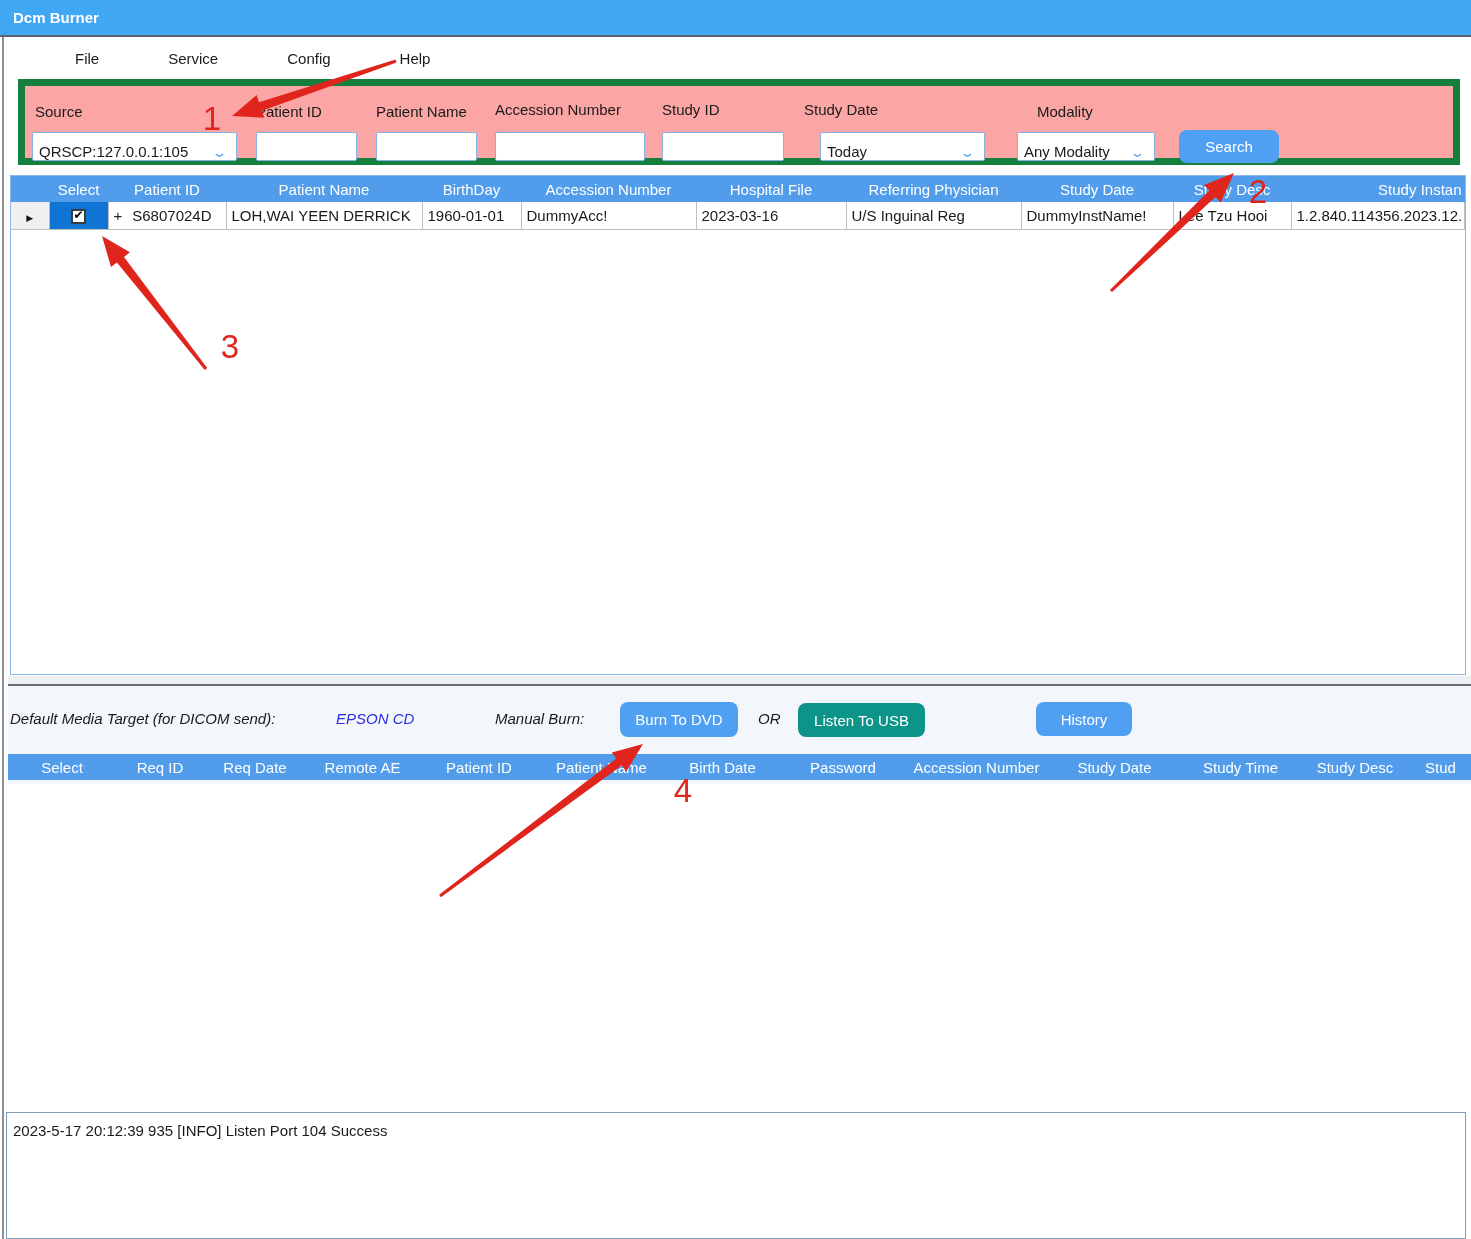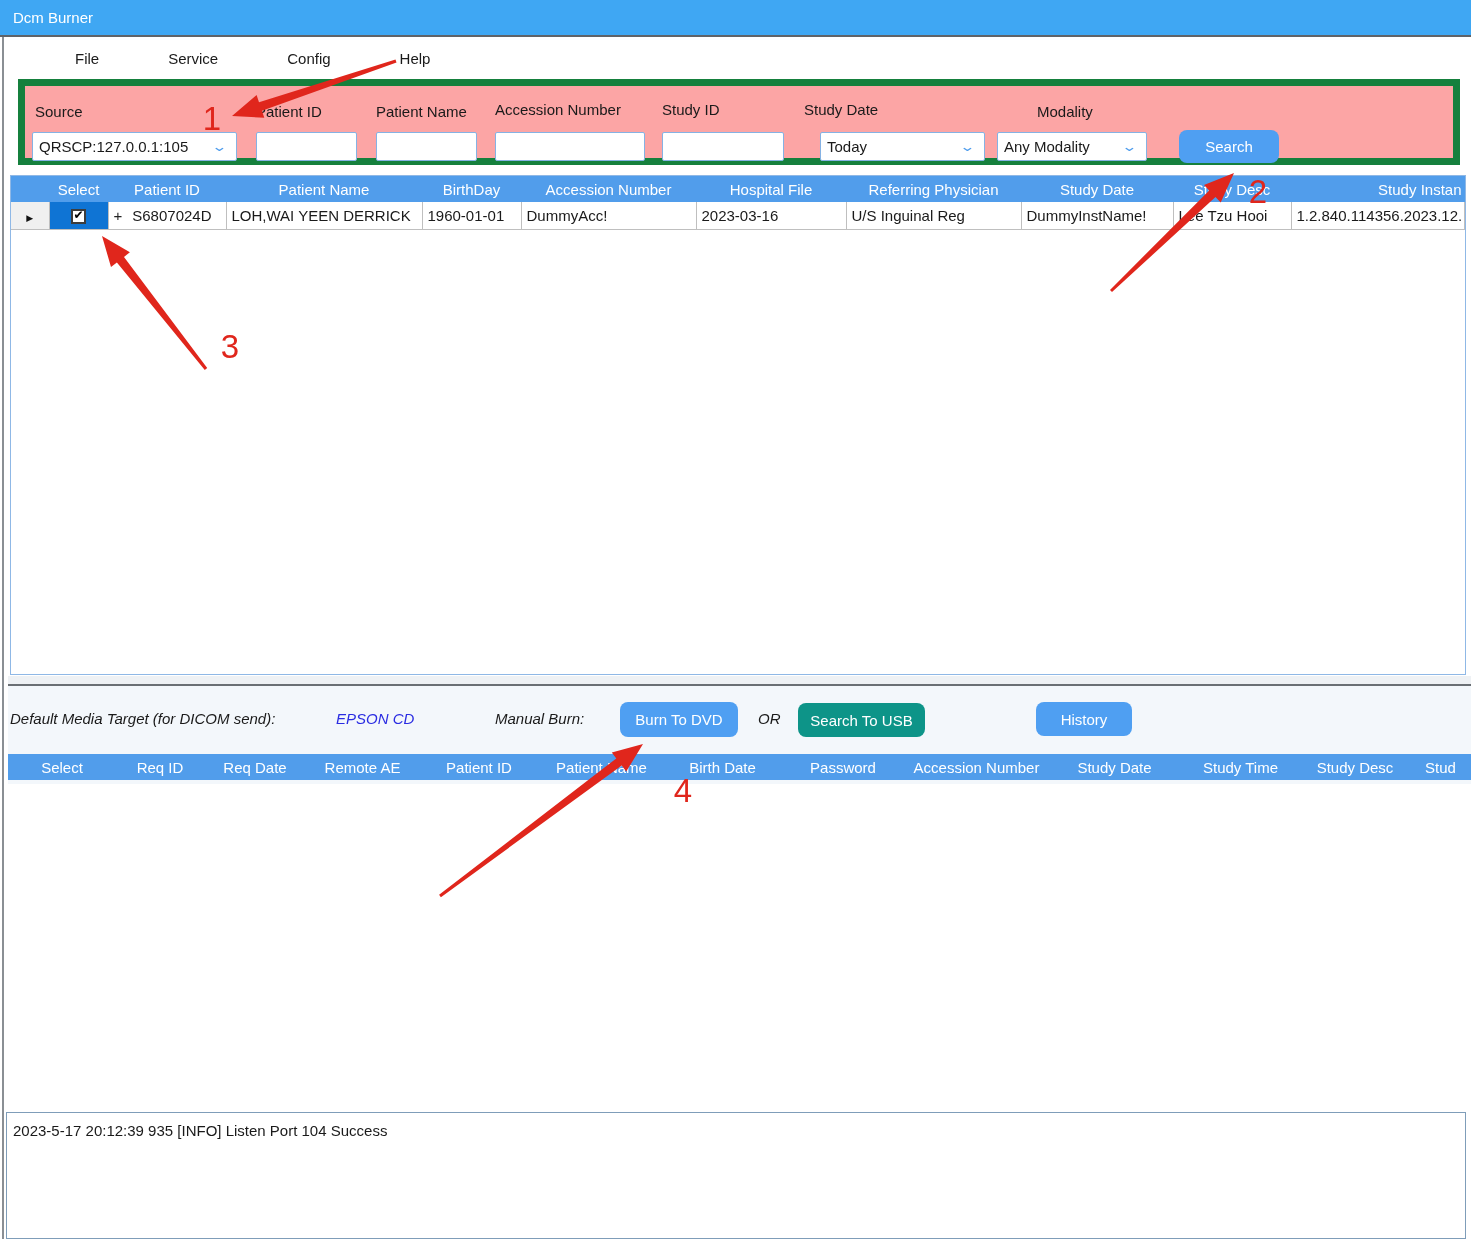--- a/index.html
+++ b/index.html
@@ -7,21 +7,21 @@
   html,body { width:1471px; height:1239px; }
   body {
     position: relative; overflow: hidden; background: #fff;
     font-family: "Liberation Sans", "DejaVu Sans", sans-serif;
     font-size: 15px; color: #1a1a1a;
   }
 
   
   .titlebar {
     position:absolute; left:0; top:0; width:1471px; height:35px;
-    background: var(--titlebar); color:#fff; line-height:35px; padding-left:13px;
+    background: var(--titlebar); color:#fff; line-height:35px; padding-left:13px;font-weight:bold;
   }
 
   
   .frame-top { position:absolute; left:0; top:35px; width:1471px; height:2px; background:#5f6368; }
   .frame-left { position:absolute; left:2px; top:37px; width:2px; height:1202px; background:#8a8f94; }
 
   
   .menubar {
     position:absolute; left:8px; top:40px; width:1460px; height:36px;
     display:flex; gap:24px; padding-left:22px; align-items:center; background:#fff;
@@ -33,21 +33,21 @@
     position:absolute; left:18px; top:79px; width:1442px; height:86px;
     background:#fca5a5; border:7px solid #15803d;
   }
   .flabel { position:absolute; top:17px; white-space:nowrap; }
   .tinput {
     position:absolute; top:46px; height:29px; border:1px solid #85b2e4;
     border-radius:2px; background:#fff; font:inherit; padding:0 6px; outline:none;
   }
   .tselect {
     position:absolute; top:46px; height:29px; border:1px solid #85b2e4;
-    border-radius:2px; background:#fff; display:flex; align-items:center;
+    border-radius:2px; background:#fff; display:flex; align-items:flex-end;
     padding:0 6px; white-space:nowrap; cursor:default;
   }
   .tselect .chev {
     margin-left:auto; color:#4f9ded; font-size:13px; transform:scaleX(1.5);
     padding-right:4px;
   }
   .btn {
     border:none; border-radius:8px; color:#fff; font:inherit; cursor:pointer;
     display:inline-flex; align-items:center; justify-content:center;
   }
@@ -140,21 +140,21 @@
   <span class="flabel" style="left:637px;top:15px">Study ID</span>
   <input class="tinput" style="left: 637px; width: 122px;" value="">
 
   <span class="flabel" style="left:779px;top:15px">Study Date</span>
   <div class="tselect" style="left:795px;width:165px">
     <span>Today</span>
     <span class="chev">⌄</span>
   </div>
 
   <span class="flabel" style="left:1012px">Modality</span>
-  <div class="tselect" style="left:972px;width:150px">
+  <div class="tselect" style="left:992px;width:138px">
     <span>Any Modality</span>
     <span class="chev">⌄</span>
   </div>
 
   <button class="btn blue" style="position:absolute;left:1154px;top:44px;width:100px;height:33px">Search</button>
 </div>
 
 <div class="grid-wrap1">
   <table class="grid">
       <colgroup>
@@ -204,21 +204,21 @@
 </div>
 
 <div class="gray-strip"></div>
 
 <div class="bottom-panel">
   <span class="bp-text" style="left:2px">Default Media Target (for DICOM send):</span>
   <span class="bp-text link-blue" style="left:328px">EPSON CD</span>
   <span class="bp-text" style="left:487px">Manual Burn:</span>
   <button class="btn blue" style="position:absolute;left:612px;top:16px;width:118px;height:35px">Burn To DVD</button>
   <span class="bp-text" style="left:750px">OR</span>
-  <button class="btn teal" style="position:absolute;left:790px;top:17px;width:127px;height:34px">Search To USB</button>
+  <button class="btn teal" style="position:absolute;left:790px;top:17px;width:127px;height:34px">Listen To USB</button>
   <button class="btn blue" style="position:absolute;left:1028px;top:16px;width:96px;height:34px">History</button>
 
   <table class="grid grid2">
       <colgroup>
         <col style="width: 108px;">
         <col style="width: 88px;">
         <col style="width: 102px;">
         <col style="width: 113px;">
         <col style="width: 120px;">
         <col style="width: 125px;">

